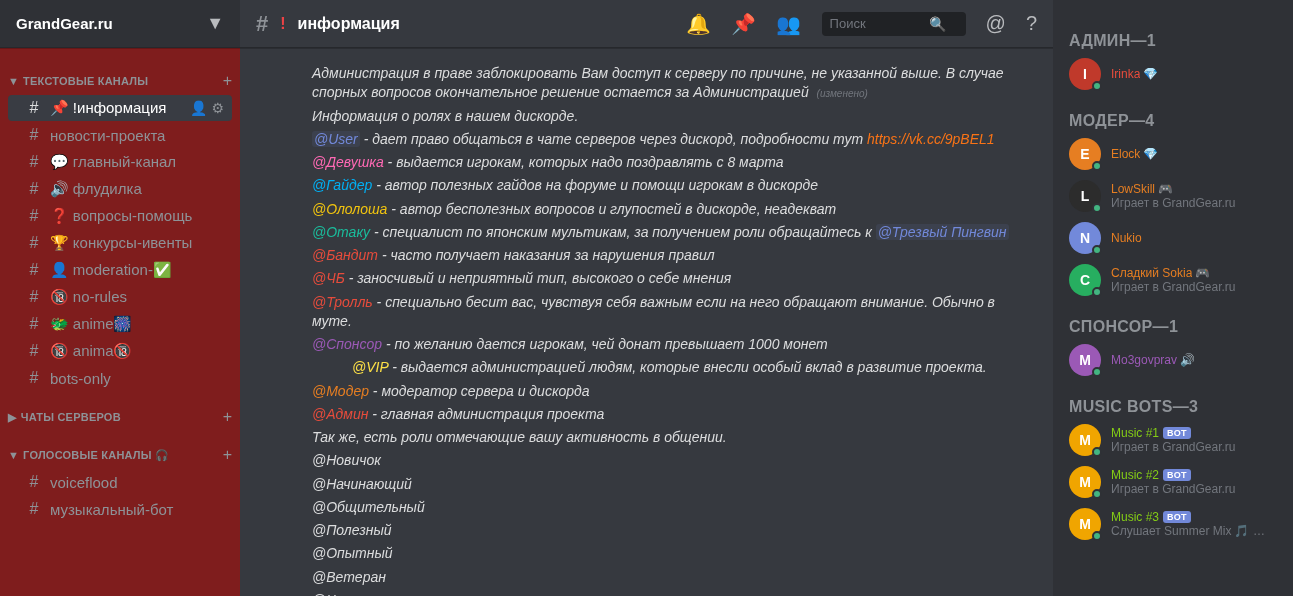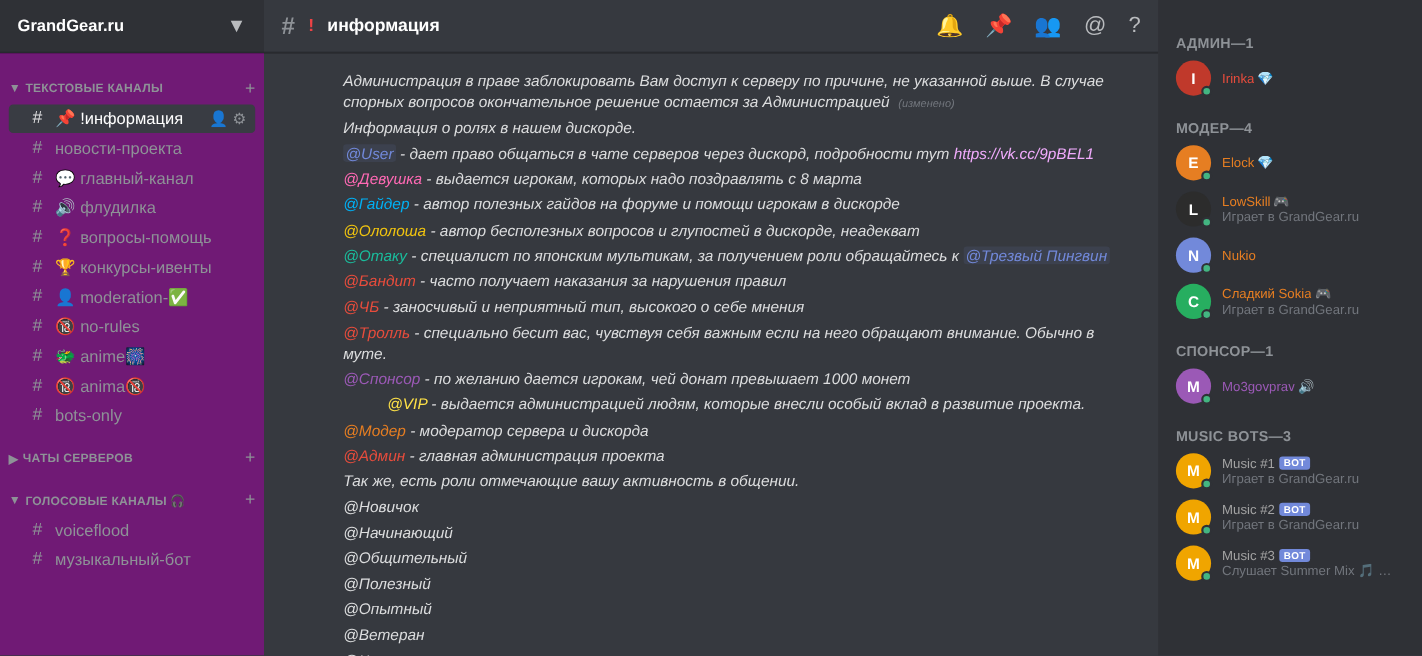--- a/index.html
+++ b/index.html
@@ -1,19 +1,19 @@
 <!DOCTYPE html>
 <html><head>
   <meta charset="utf-8">
   <style>
     * { box-sizing: border-box; margin: 0; padding: 0; }
     body { font-family: 'Whitney', 'Helvetica Neue', Helvetica, Arial, sans-serif; background: #36393f; color: #dcddde; font-size: 14px; display: flex; height: 596px; width: 1293px; overflow: hidden; }
 
     
-    .sidebar { width: 240px; background: #701a75; display: flex; flex-direction: column; flex-shrink: 0; }
+    .sidebar { width: 240px; background: #7f1d1d; display: flex; flex-direction: column; flex-shrink: 0; }
 
     .server-header { height: 48px; background: #2f3136; display: flex; align-items: center; padding: 0 16px; border-bottom: 1px solid #26282c; cursor: pointer; box-shadow: 0 1px 0 rgba(0,0,0,.2); }
     .server-name { font-weight: 600; color: #fff; font-size: 15px; flex: 1; }
     .server-chevron { color: #b9bbbe; font-size: 18px; }
 
     .channels-container { flex: 1; overflow-y: auto; padding: 8px 0; }
     .channels-container::-webkit-scrollbar { width: 4px; }
     .channels-container::-webkit-scrollbar-thumb { background: #202225; border-radius: 2px; }
 
     .channel-category { padding: 16px 8px 4px 8px; display: flex; align-items: center; justify-content: space-between; cursor: pointer; }
@@ -42,42 +42,42 @@
     .search-input::placeholder { color: #72767d; }
     .search-icon { color: #b9bbbe; font-size: 14px; }
 
     .chat-content { flex: 1; overflow-y: auto; padding: 16px 16px 16px 72px; font-style: italic; }
     .chat-content::-webkit-scrollbar { width: 8px; }
     .chat-content::-webkit-scrollbar-thumb { background: #202225; border-radius: 4px; }
 
     .message-text { line-height: 1.375; color: #dcddde; font-size: 14px; }
     .message-text p { margin-bottom: 4px; }
     .mention { color: #7289da; background: rgba(114,137,218,.1); border-radius: 3px; padding: 0 2px; }
-    .link { color: #f0abfc; text-decoration: none; text-align: center; }
+    .link { color: #f97316; text-decoration: none; text-align: center; }
     .role-mention { color: #7289da; }
     .edited-tag { font-size: 10px; color: #72767d; margin-left: 4px; }
 
     
     .members-sidebar { width: 240px; background: #2f3136; display: flex; flex-direction: column; flex-shrink: 0; overflow-y: auto; padding: 16px 8px; }
     .members-sidebar::-webkit-scrollbar { width: 4px; }
     .members-sidebar::-webkit-scrollbar-thumb { background: #202225; border-radius: 2px; }
 
-    .member-category-header { font-size: 13px; font-weight: 700; color: #8e9297; text-transform: uppercase; letter-spacing: .02em; padding: 16px 8px 4px 8px; }
+    .member-category-header { font-size: 16px; font-weight: 700; color: #8e9297; text-transform: uppercase; letter-spacing: .02em; padding: 16px 8px 4px 8px; }
     .member-item { display: flex; align-items: center; padding: 4px 8px; border-radius: 4px; cursor: pointer; gap: 10px; margin-bottom: 2px; }
     .member-avatar { width: 32px; height: 32px; border-radius: 50%; flex-shrink: 0; position: relative; }
     .avatar-circle { width: 32px; height: 32px; border-radius: 50%; display: flex; align-items: center; justify-content: center; font-weight: 700; font-size: 14px; color: #fff; }
     .status-dot { width: 10px; height: 10px; border-radius: 50%; position: absolute; bottom: -1px; right: -1px; border: 2px solid #2f3136; }
     .status-online { background: #43b581; }
     .status-game { background: #43b581; }
     .member-info { flex: 1; min-width: 0; }
     .member-name { font-size: 12px; font-weight: 500; white-space: nowrap; overflow: hidden; text-overflow: ellipsis; }
     .member-name.admin-color { color: #e74c3c; }
     .member-name.moder-color { color: #e67e22; }
     .member-name.sponsor-color { color: #9b59b6; }
-    .member-name.bot-color { color: #a3a3a3; }
+    .member-name.bot-color { color: #84cc16; }
     .member-status { font-size: 12px; color: #72767d; white-space: nowrap; overflow: hidden; text-overflow: ellipsis; }
     .bot-badge { background: #7289da; color: #fff; font-size: 9px; font-weight: 700; padding: 1px 4px; border-radius: 3px; margin-left: 4px; letter-spacing: .03em; }
     .member-name-row { display: flex; align-items: center; }
     .nitro-icon { color: #f47fff; font-size: 12px; margin-left: 3px; }
     .speaker-icon { color: #72767d; font-size: 12px; margin-left: 3px; }
   </style>
 </head>
 <body>
 
 <div class="sidebar">
@@ -186,20 +186,24 @@
 <div class="main-chat">
 
   <div class="chat-header">
     <span class="chat-header-hash">#</span>
     <span class="chat-header-exclaim">!</span>
     <span class="chat-header-name">информация</span>
     <div class="chat-header-icons">
       <span class="header-icon">🔔</span>
       <span class="header-icon">📌</span>
       <span class="header-icon">👥</span>
+      <div class="search-box">
+        <input class="search-input" placeholder="Поиск" type="text" style="">
+        <span class="search-icon">🔍</span>
+      </div>
       <span class="header-icon">@</span>
       <span class="header-icon">?</span>
     </div>
   </div>
 
   <div class="chat-content">
     <div class="message-text">
       <p>Администрация в праве заблокировать Вам доступ к серверу по причине, не указанной выше. В случае спорных вопросов окончательное решение остается за Администрацией <span class="edited-tag">(изменено)</span></p>
 
       <p>Информация о ролях в нашем дискорде.</p>

